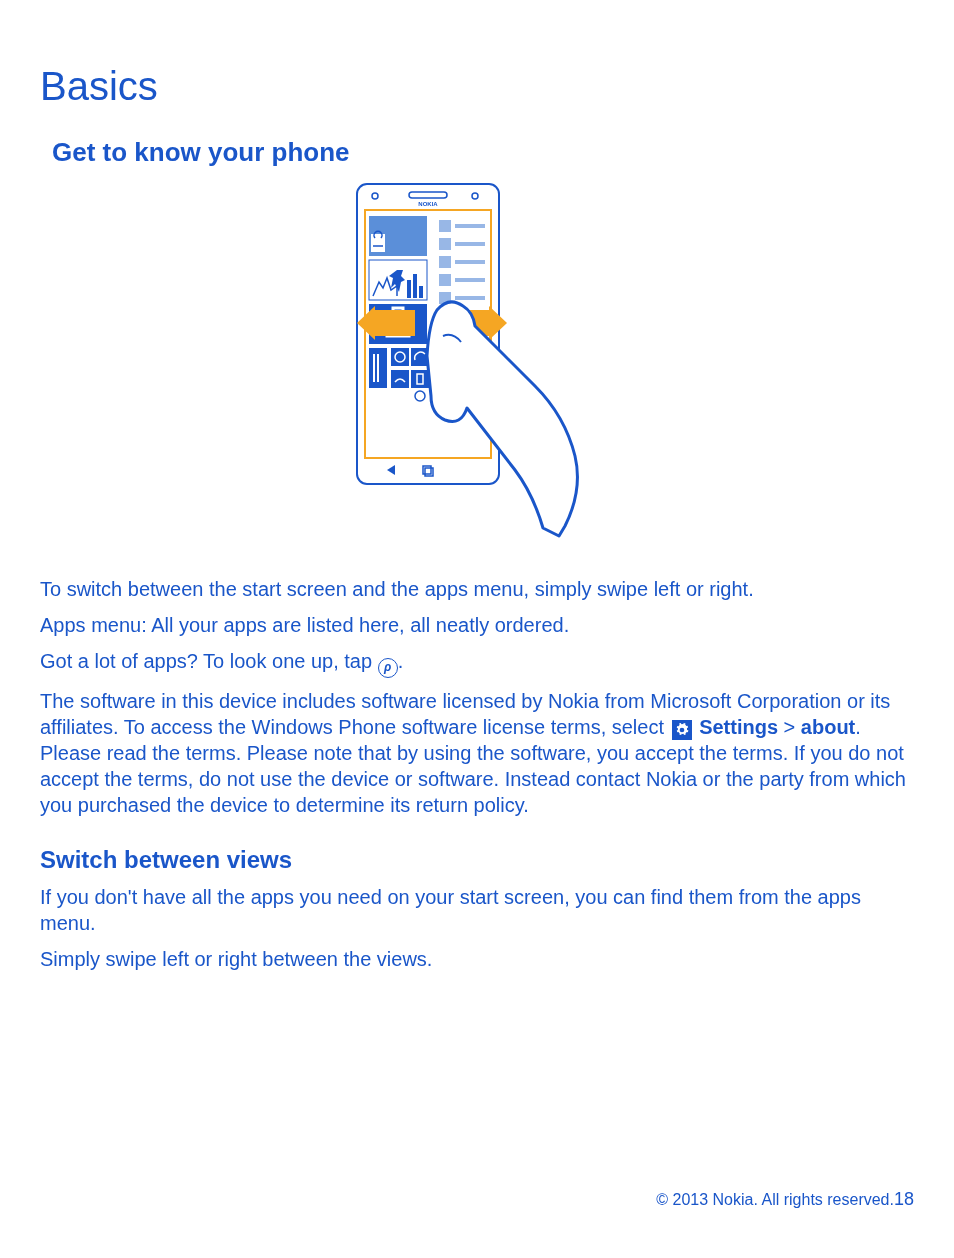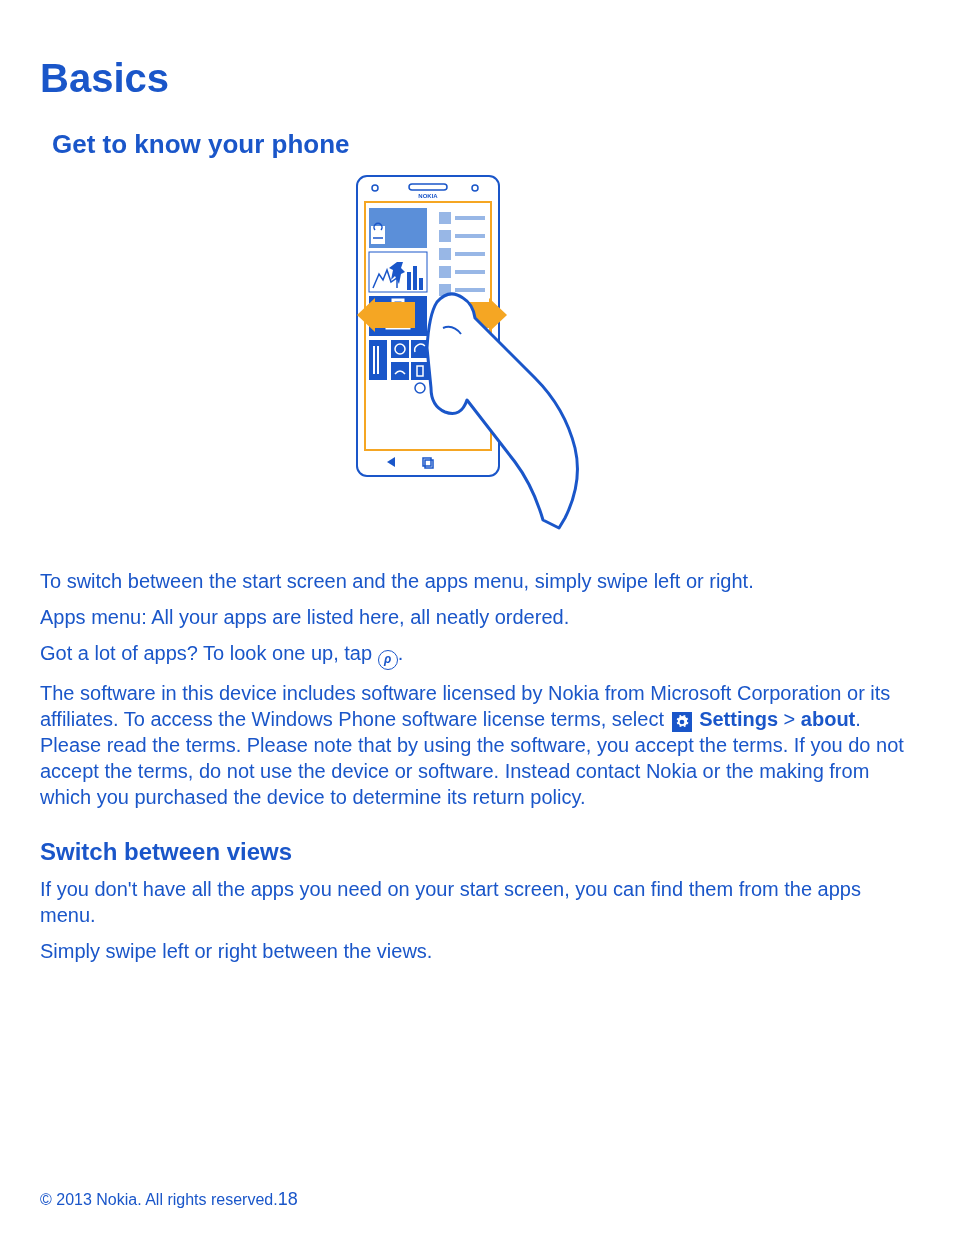--- a/index.html
+++ b/index.html
@@ -10,22 +10,22 @@
     color: #1a56c9;
     width: 954px;
     height: 1258px;
     position: relative;
   }
   .page {
     padding: 48px 40px 0 40px;
   }
   h1 {
     font-size: 40px;
-    font-weight: 700;
-    margin: 8px 0 28px 0;
+    font-weight: 400;
+    margin: 16px 0 28px 0;
     color: #1a56c9;
   }
   h2 {
     font-size: 26px;
     font-weight: 700;
     margin: 28px 0 6px 12px;
     color: #1a56c9;
   }
   h3 {
     font-size: 24px;
@@ -69,21 +69,21 @@
     font-style: italic;
     font-weight: 700;
   }
   .bold { font-weight: 700; }
   .footer {
     position: absolute;
     left: 40px;
     right: 40px;
     bottom: 48px;
     display: flex;
-    justify-content: flex-start;
+    justify-content: flex-end;
     align-items: baseline;
     font-size: 16px;
   }
   .page-number { font-size: 18px; font-weight: 400; margin-top: 28px; }
 </style>
 </head>
 <body>
 
 <div class="page">
 
@@ -189,21 +189,21 @@
   <p>
     <span>Got a lot of apps? To look one up, tap </span><span class="search-icon">ρ</span><span>.</span>
   </p>
 
   <p>
     <span>The software in this device includes software licensed by Nokia from Microsoft Corporation or its affiliates. To access the Windows Phone software license terms, select </span><span class="settings-icon">
         <svg width="14" height="14" viewBox="0 0 24 24">
           <path fill="#fff" d="M12 8a4 4 0 100 8 4 4 0 000-8zm9 4l2 1-1 3-2-0.5a8 8 0 01-2 2l0.5 2-3 1-1-2a8 8 0 01-3 0l-1 2-3-1 0.5-2a8 8 0 01-2-2l-2 0.5-1-3 2-1a8 8 0 010-3l-2-1 1-3 2 0.5a8 8 0 012-2L7 1l3-1 1 2a8 8 0 013 0l1-2 3 1-0.5 2a8 8 0 012 2l2-0.5 1 3-2 1a8 8 0 010 3z"></path>
         </svg>
       </span>
-    <span class="bold">Settings</span><span> &gt; </span><span class="bold">about</span><span>. Please read the terms. Please note that by using the software, you accept the terms. If you do not accept the terms, do not use the device or software. Instead contact Nokia or the making from which you purchased the device to determine its return policy.</span>
+    <span class="bold">Settings</span><span> &gt; </span><span class="bold">about</span><span>. Please read the terms. Please note that by using the software, you accept the terms. If you do not accept the terms, do not use the device or software. Instead contact Nokia or the party from which you purchased the device to determine its return policy.</span>
   </p>
 
   <h3>Switch between views</h3>
   <p>If you don't have all the apps you need on your start screen, you can find them from the apps menu.</p>
   <p>Simply swipe left or right between the views.</p>
 
 </div>
 
 <div class="footer">
   <span>© 2013 Nokia. All rights reserved.</span>

